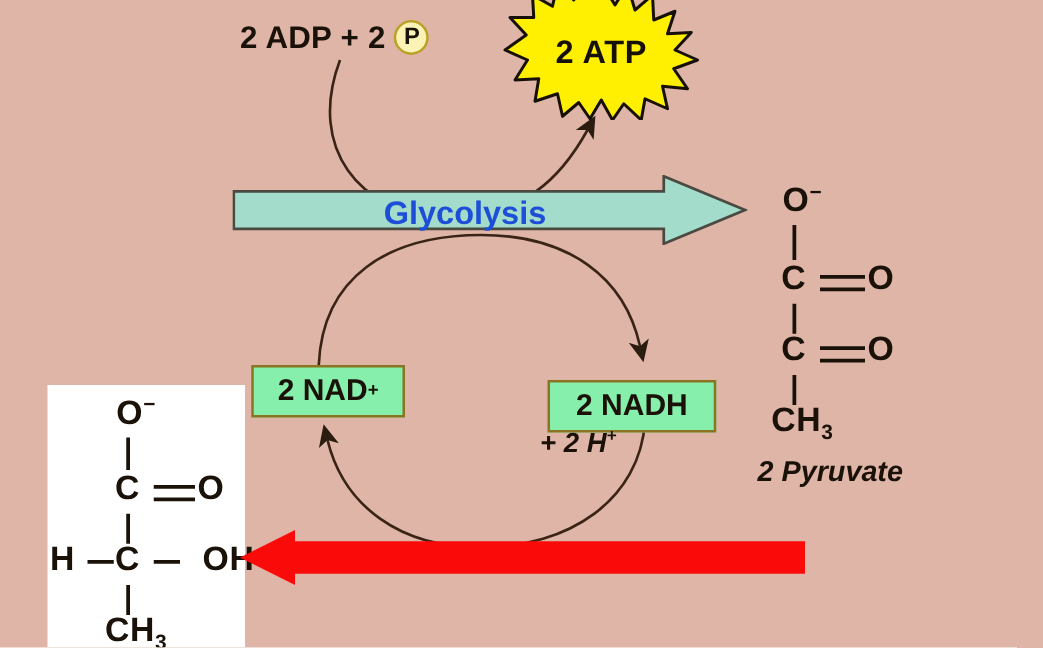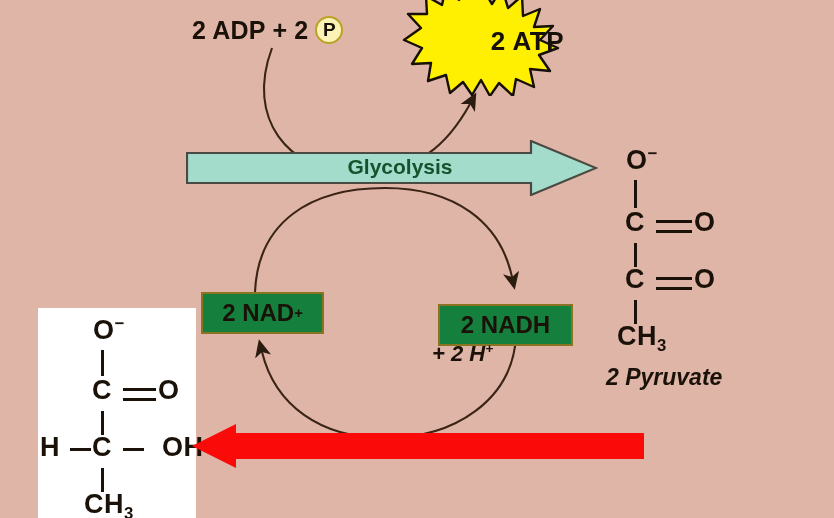--- a/index.html
+++ b/index.html
@@ -37,35 +37,35 @@
     background: #fbf3b6; border: 2.5px solid #b9a227;
     display: flex; align-items: center; justify-content: center;
     font-size: 19px; font-weight: bold; color: #1a1208;
     box-sizing: border-box;
   }
 
   
   #atp-star { left: 398px; top: -16px; width: 166px; height: 112px; }
   #atp-star .startxt {
     position: absolute; left: 0; top: 42px; width: 166px;
-    text-align: right; font-size: 26px; font-weight: bold; color: #161008;
+    text-align: center; font-size: 26px; font-weight: bold; color: #161008;
     letter-spacing: .5px;
   }
 
   
   #glycolysis-arrow { left: 186px; top: 140px; width: 412px; height: 56px; }
   #glycolysis-arrow .gtxt {
     position: absolute; left: 0; top: 15px; width: 372px;
-    text-align: center; font-size: 21px; font-weight: bold; color: #14532d; margin-left: 28px;
+    text-align: center; font-size: 26px; font-weight: bold; color: #1d4ed8;
   }
   #glucose-label { left: 73px; top: 154px; }
 
   
   .ybox {
-    background: #15803d;
+    background: #86efac;
     border: 2px solid #8a7321;
     box-sizing: border-box;
     display: flex; align-items: center; justify-content: center;
     color: #1a1208; font-weight: bold; font-size: 24px;
   }
   #nad-box  { left: 201px; top: 292px; width: 123px; height: 42px; }
   #nadh-box { left: 438px; top: 304px; width: 135px; height: 42px; }
   #h-label  { left: 432px; top: 342px; font-size: 22px; font-style: italic; }
 
   

